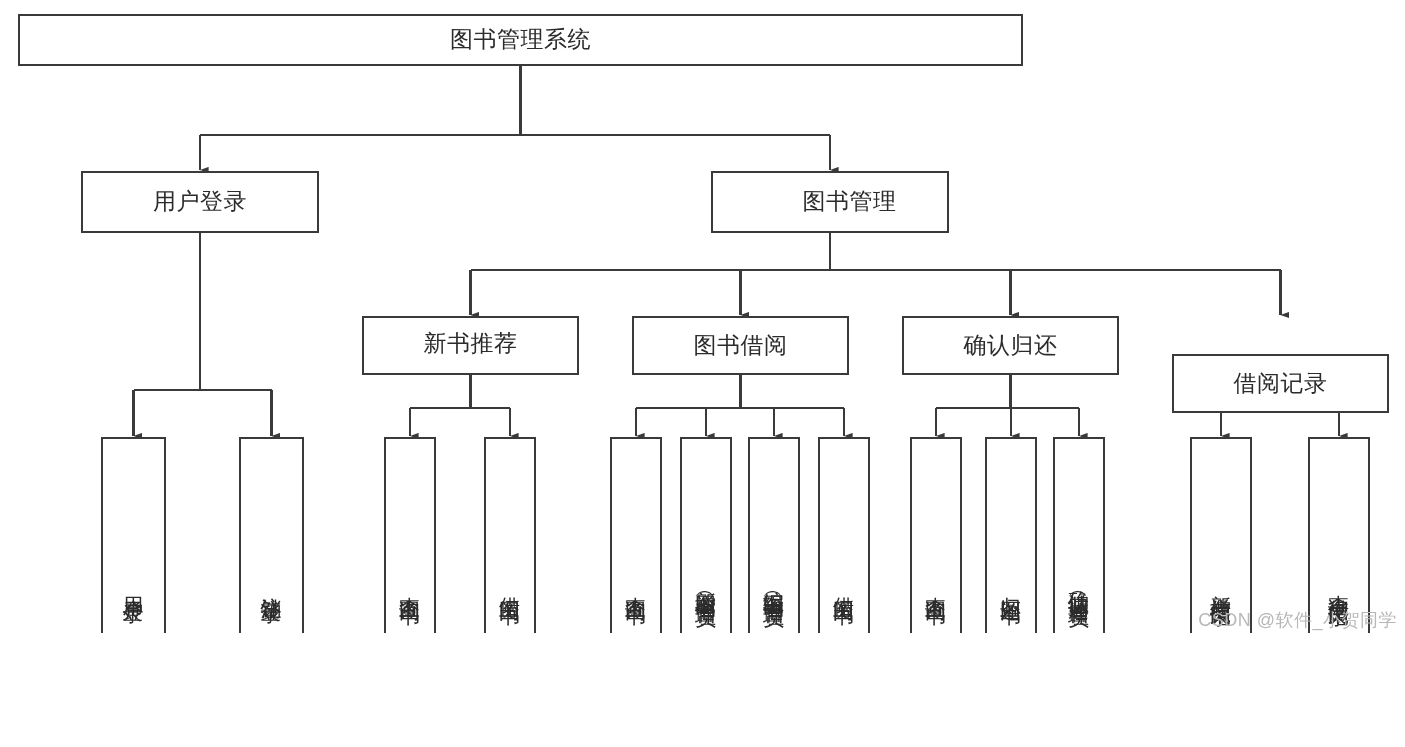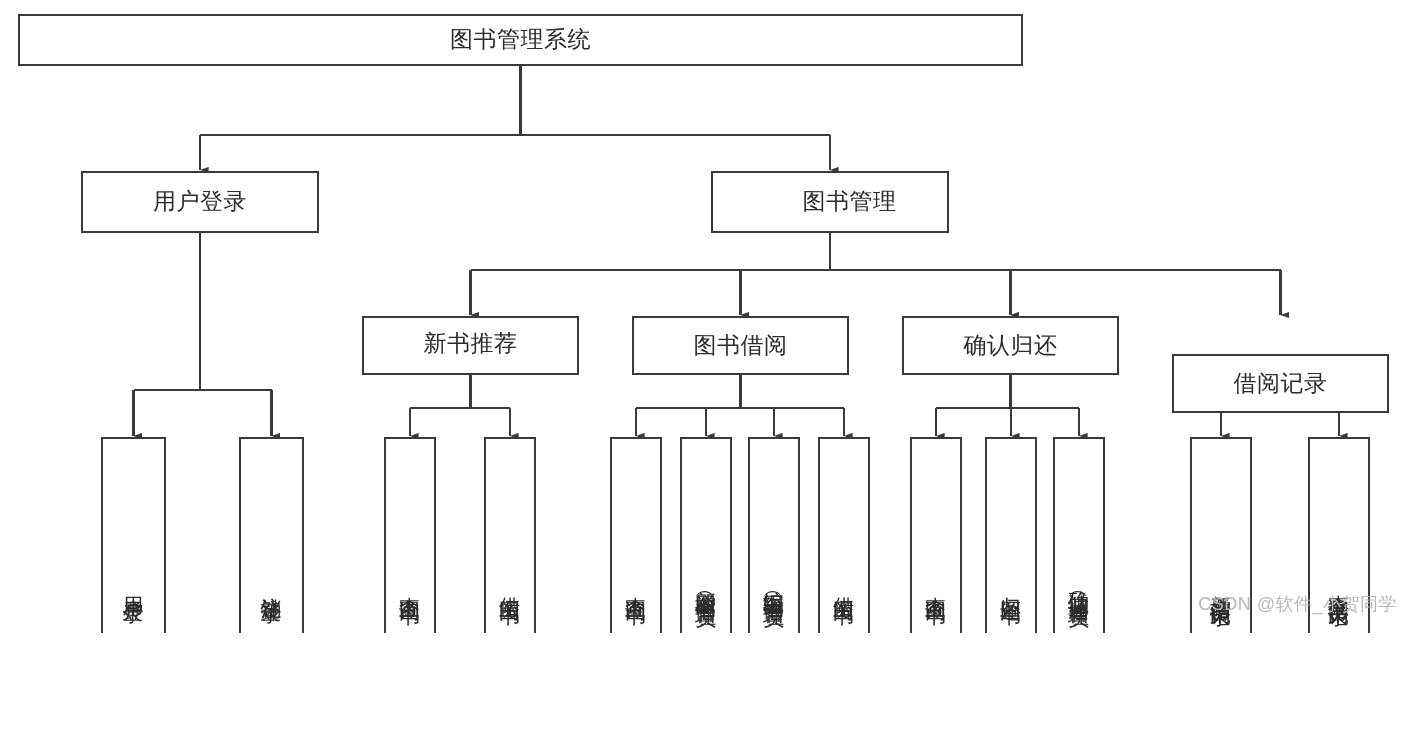--- a/index.html
+++ b/index.html
@@ -47,21 +47,21 @@
     text-orientation: upright;
     letter-spacing: 2.5px;
     line-height: 1;
   }
   .node-box.horizontal .node-label {
     font-size: 23px;
   }
   #watermark {
     position: absolute;
     right: 8px;
-    bottom: 17px;
+    bottom: 1px;
     color: #b8b8b8;
     font-size: 18px;
     letter-spacing: 0.5px;
     white-space: nowrap;
     user-select: none;
   }
 </style>
 </head>
 <body>
 

